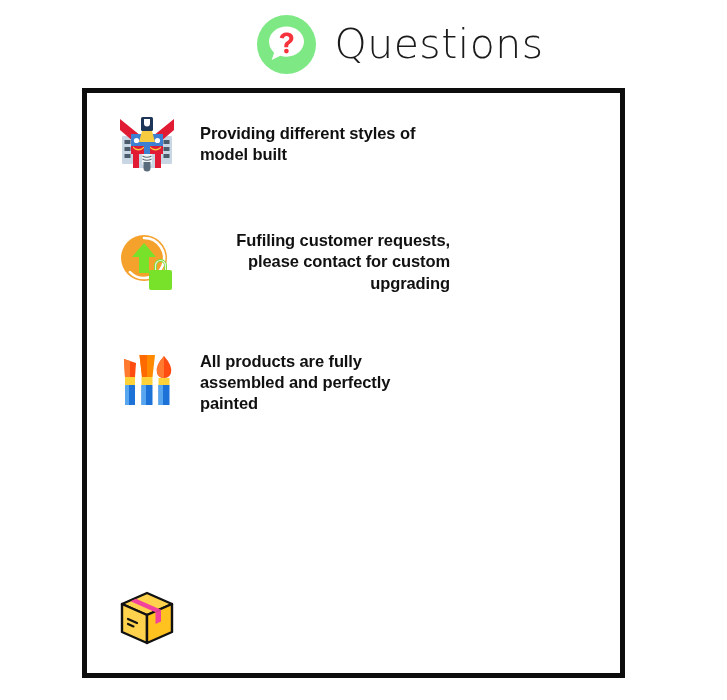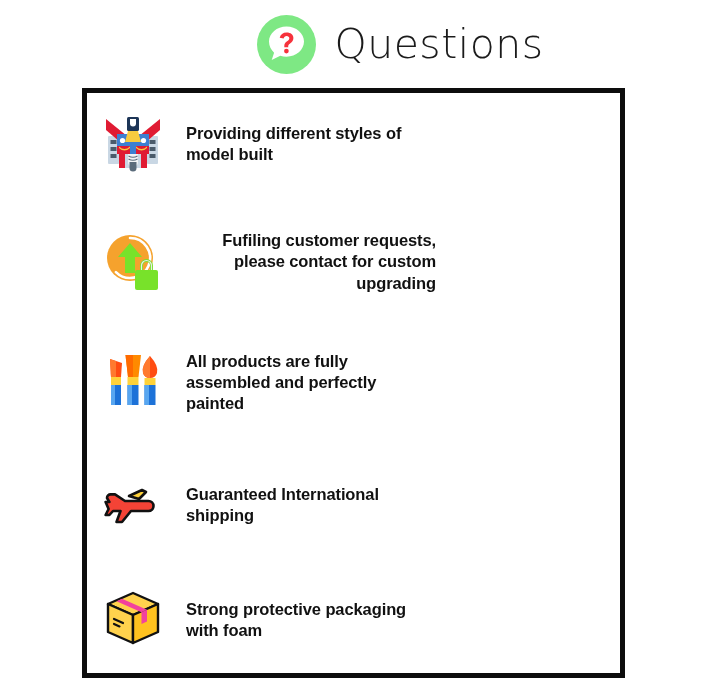--- a/index.html
+++ b/index.html
@@ -60,21 +60,21 @@
   }
   .panel-inner {
     position: relative;
     width: 100%;
     height: 100%;
   }
 
   
   .row {
     position: absolute;
-    left: 11px;
+    left: 25px;
     display: flex;
     align-items: center;
     gap: 18px;
     width: 490px;
   }
   .row-icon {
     flex: 0 0 70px;
     width: 70px;
     height: 70px;
     display: flex;
@@ -195,47 +195,35 @@
           <path d="M49 9 q9 10 7 17 q-1.5 5 -7 5 q-5.5 0 -7 -5 q-2 -7 7 -17 Z" fill="#ff4d12"></path>
           <path d="M49 9 q-9 10 -7 17 q1.5 5 7 5 V9 Z" fill="#ff7a2f"></path>
           <rect x="43.5" y="31" width="11" height="7" fill="#ffd23a"></rect>
           <rect x="43.5" y="38" width="11" height="20" fill="#1d72d8"></rect>
           <rect x="43.5" y="38" width="4.5" height="20" fill="#58a6f0"></rect>
         </svg>
       </div>
       <div class="row-text">All products are fully assembled and perfectly painted</div>
     </div>
 
-    <div class="row row-3">
-      <div class="row-icon">
-        <svg width="64" height="64" viewBox="0 0 64 64">
-          <g transform="translate(0,3)">
-            <path d="M28 20 L41 14 L45 16 L38 23 Z" fill="#ffd23a" stroke="#111111" stroke-width="2.6" stroke-linejoin="round"></path>
-            <path d="M6 22 a3.6 3.6 0 0 1 3.6 -3.6 h4.4 L24 25 h23.5 a5 5 0 0 1 0 10 H30 l-9 11 h-5.5 l4 -11 H12 l-3.6 4 H4.6 L7.6 33 L4.6 26 h3.8 Z" fill="#f44336" stroke="#111111" stroke-width="2.6" stroke-linejoin="round" stroke-linecap="round"></path>
-          </g>
-        </svg>
-      </div>
-      <div class="row-text">Guaranteed International shipping</div>
-    </div>
 
     <div class="row row-4">
       <div class="row-icon">
         <svg width="64" height="64" viewBox="0 0 64 64">
 
           <path d="M32 5 L57 16 L32 27 L7 16 Z" fill="#ffd24d" stroke="#111111" stroke-width="2.4" stroke-linejoin="round"></path>
 
           <path d="M7 16 L32 27 V55 L7 44 Z" fill="#ffd24d" stroke="#111111" stroke-width="2.4" stroke-linejoin="round"></path>
 
           <path d="M57 16 L32 27 V55 L57 44 Z" fill="#ffc21f" stroke="#111111" stroke-width="2.4" stroke-linejoin="round"></path>
 
           <path d="M21 10.8 L46 21.8 L40.5 24.2 L15.5 13.2 Z" fill="#f2429d"></path>
 
           <path d="M46 21.8 L40.5 24.2 V36 L46 33.5 Z" fill="#f2429d"></path>
 
           <path d="M13 31 L22 35" stroke="#111111" stroke-width="2.2" stroke-linecap="round"></path>
           <path d="M13 36 L18.5 38.4" stroke="#111111" stroke-width="2.2" stroke-linecap="round"></path>
         </svg>
       </div>
-      <div class="row-text">Strong protective packaging with foam</div>
     </div>
 
   </div>
 </div>
 
 </body></html>

